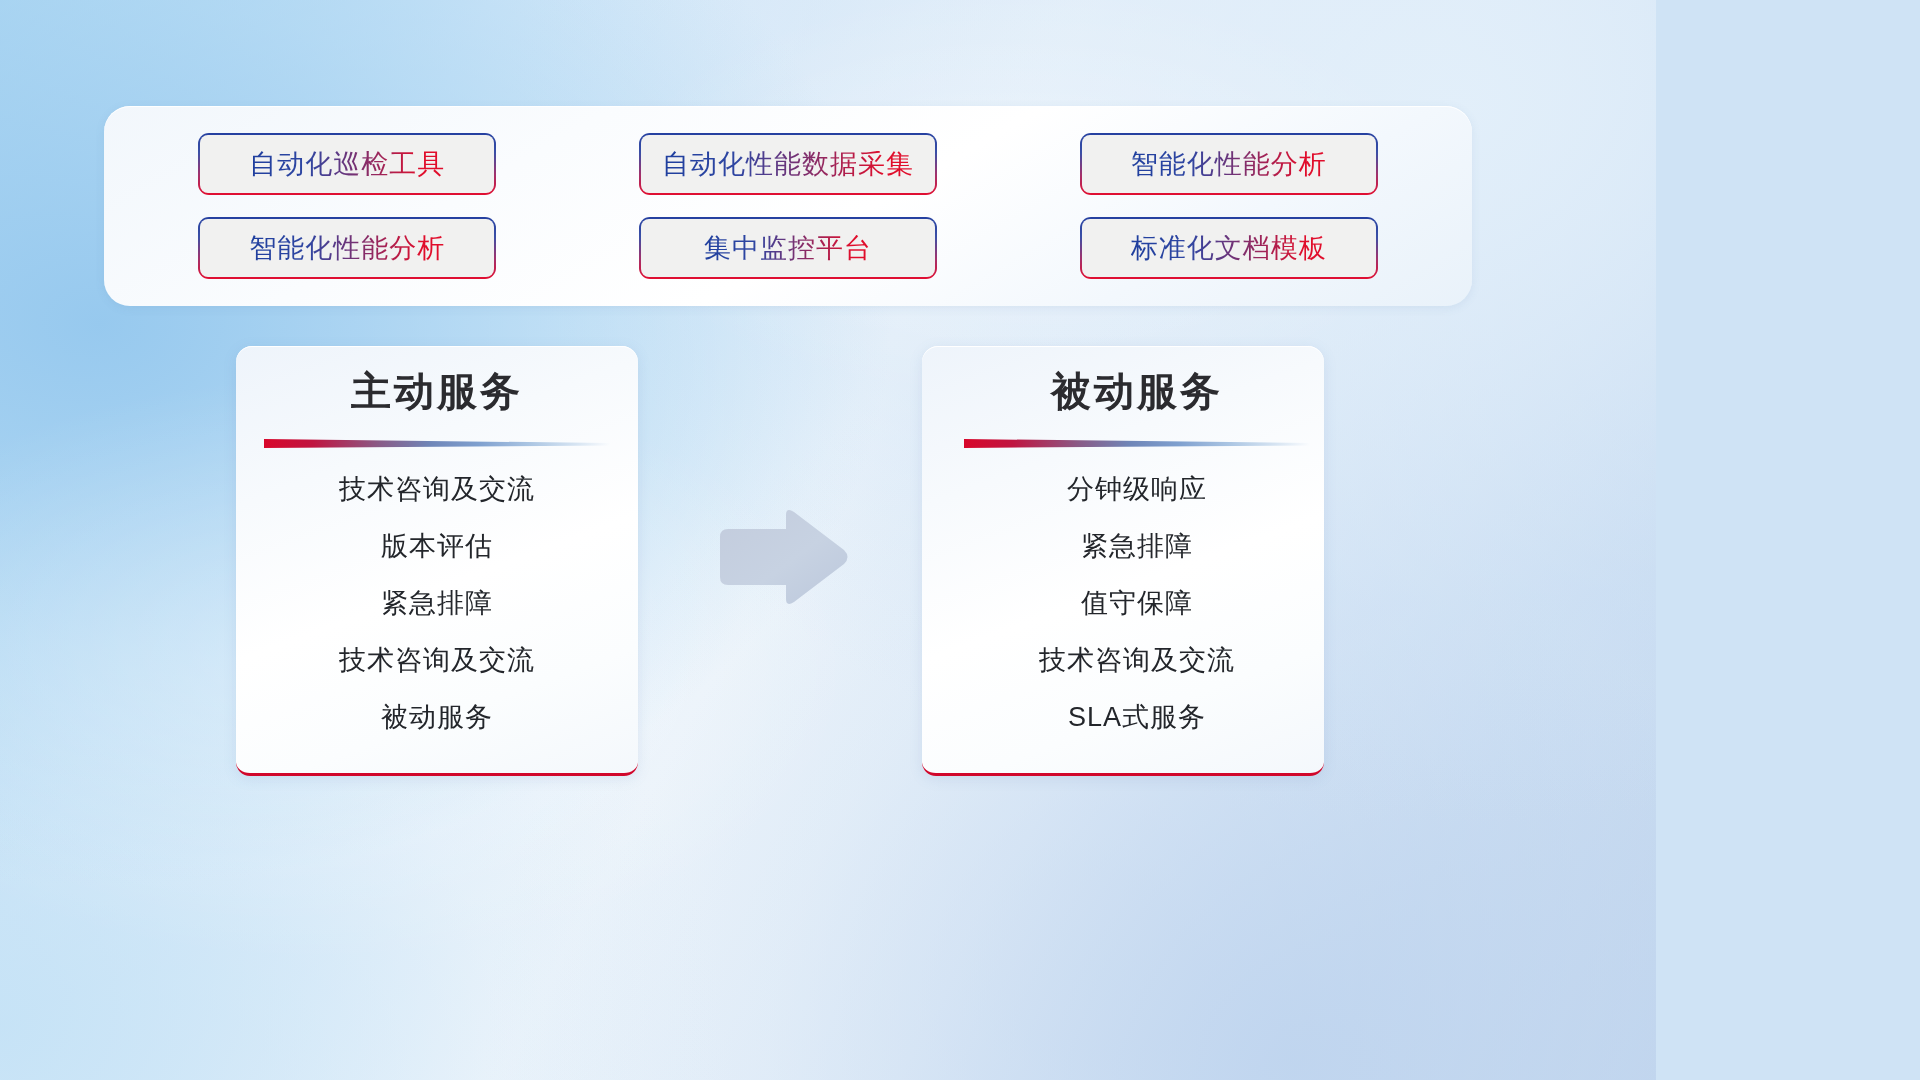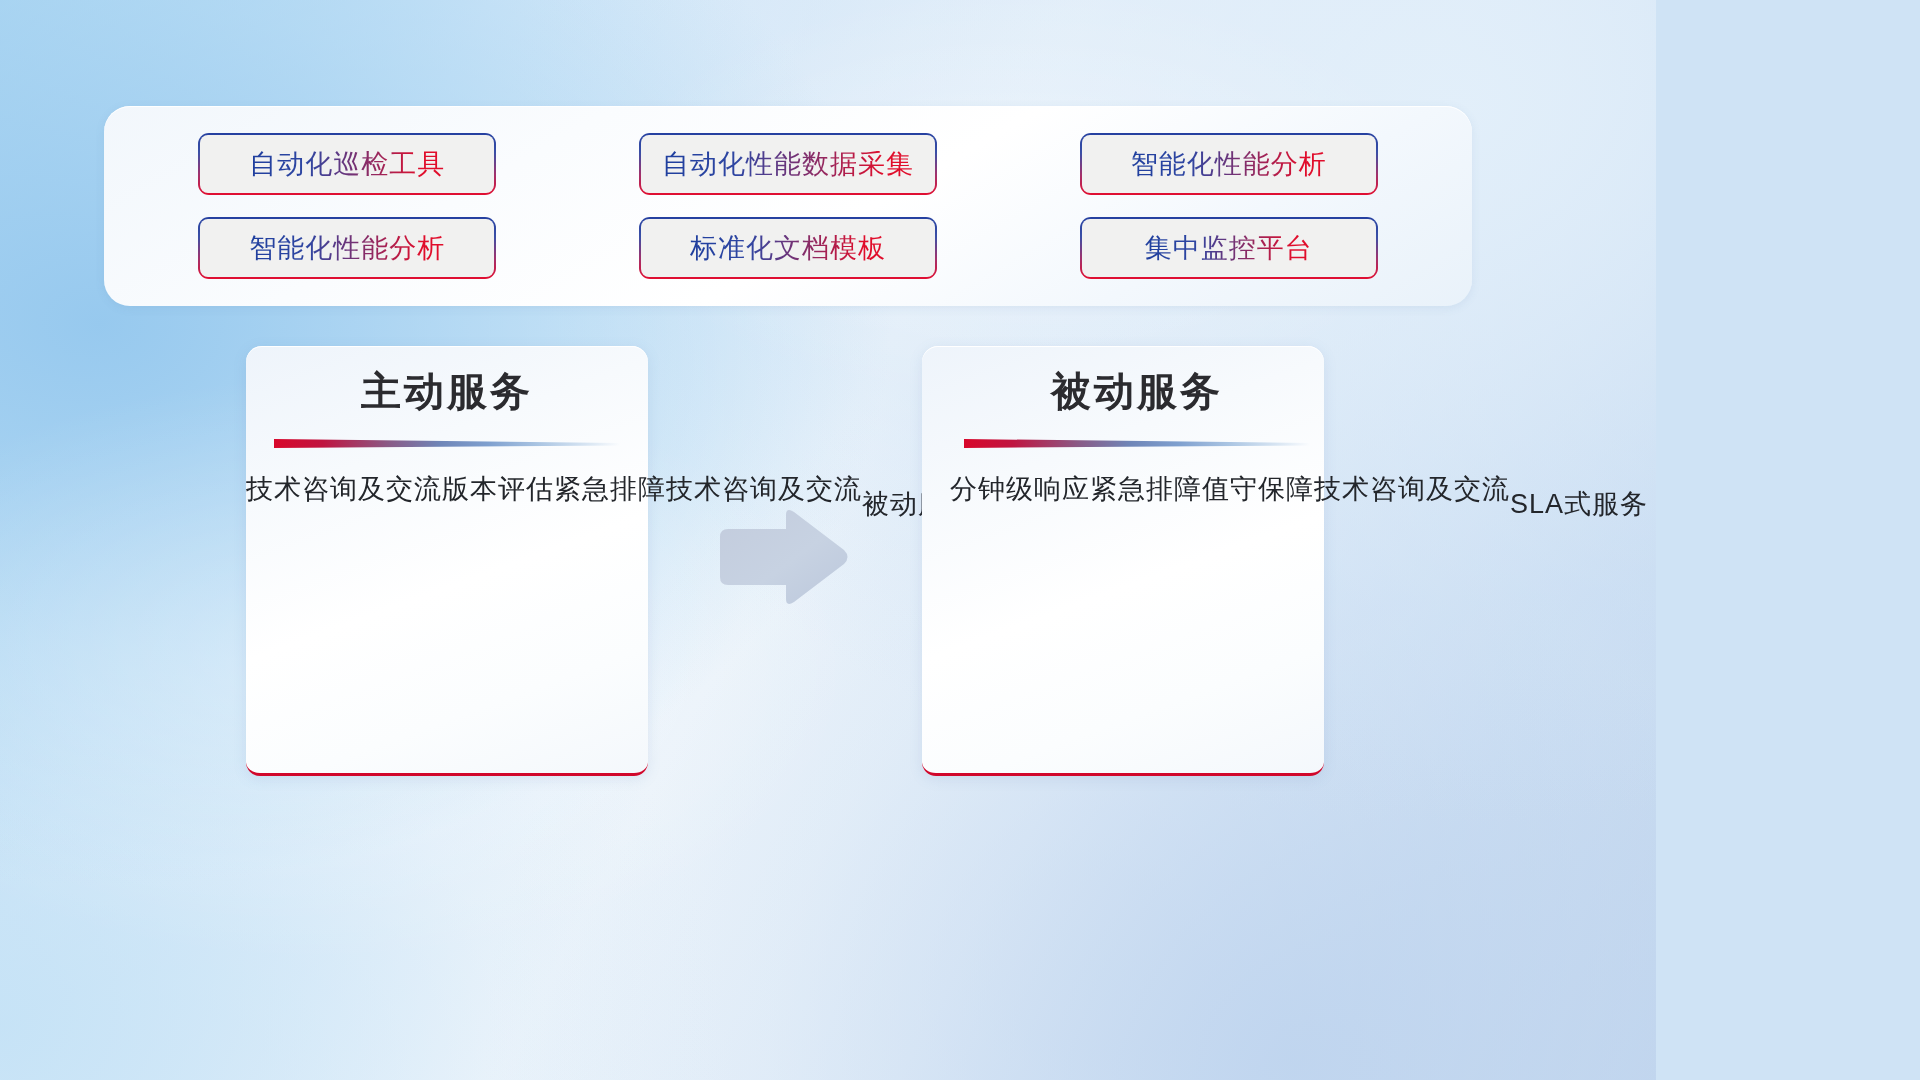--- a/index.html
+++ b/index.html
@@ -67,36 +67,36 @@
   
   .card{
     position:absolute;top:346px;width:402px;height:430px;
     border-radius:16px 16px 14px 14px;
     background:linear-gradient(160deg,#eef4fb 0%,#f7fafd 28%,#ffffff 55%,#fbfdfe 78%,#f4f8fc 100%);
     border-bottom:3px solid #d1072b;
     box-shadow:0 3px 14px rgba(90,125,175,0.13), inset 0 1px 0 rgba(255,255,255,0.95);
     box-sizing:border-box;
     z-index:3;
   }
-  .card.left{left:246px;}
+  .card.left{left:236px;}
   .card.right{left:922px;padding-left:28px;}
   .card-title{
     text-align:center;font-size:40px;font-weight:700;color:#2b2b2f;
     letter-spacing:3px;margin-top:25px;line-height:1;
   }
   .card-divider{
     margin:28px auto 0 auto;width:346px;height:9px;position:relative;
   }
   .card-divider .bar{
     position:absolute;left:0;top:0;width:100%;height:100%;
     background:linear-gradient(90deg,#d8072b 0%,#c01440 14%,#8a5a86 33%,#6f86b8 48%,#7fa0cf 62%,#a9c4e2 76%,#d6e4f2 90%,rgba(225,236,247,0) 100%);
     clip-path:polygon(0 0,100% 45%,100% 72%,0 100%);
   }
   .card-list{
-    margin-top:28px;display:flex;flex-direction:row;align-items:center;
+    margin-top:28px;display:flex;flex-direction:column;align-items:center;
   }
   .card-item{
     font-size:27px;color:#23262b;letter-spacing:1px;line-height:1;
     margin:0 0 30px 0;font-weight:400;white-space:nowrap;
   }
   .card-item:last-child{margin-bottom:0;}
 
   
   .arrow{
     position:absolute;left:714px;top:507px;width:136px;height:100px;z-index:2;
@@ -130,27 +130,27 @@
       </div>
 
       <div class="pill">
         <div class="pill-inner">
           <span class="pill-label">智能化性能分析</span>
         </div>
       </div>
 
       <div class="pill">
         <div class="pill-inner">
-          <span class="pill-label">标准化文档模板</span>
+          <span class="pill-label">集中监控平台</span>
         </div>
       </div>
 
       <div class="pill">
         <div class="pill-inner">
-          <span class="pill-label">集中监控平台</span>
+          <span class="pill-label">标准化文档模板</span>
         </div>
       </div>
 
     </div>
   </div>
 
   <div class="card left">
     <div class="card-title">主动服务</div>
     <div class="card-divider">
       <div class="bar"></div>

